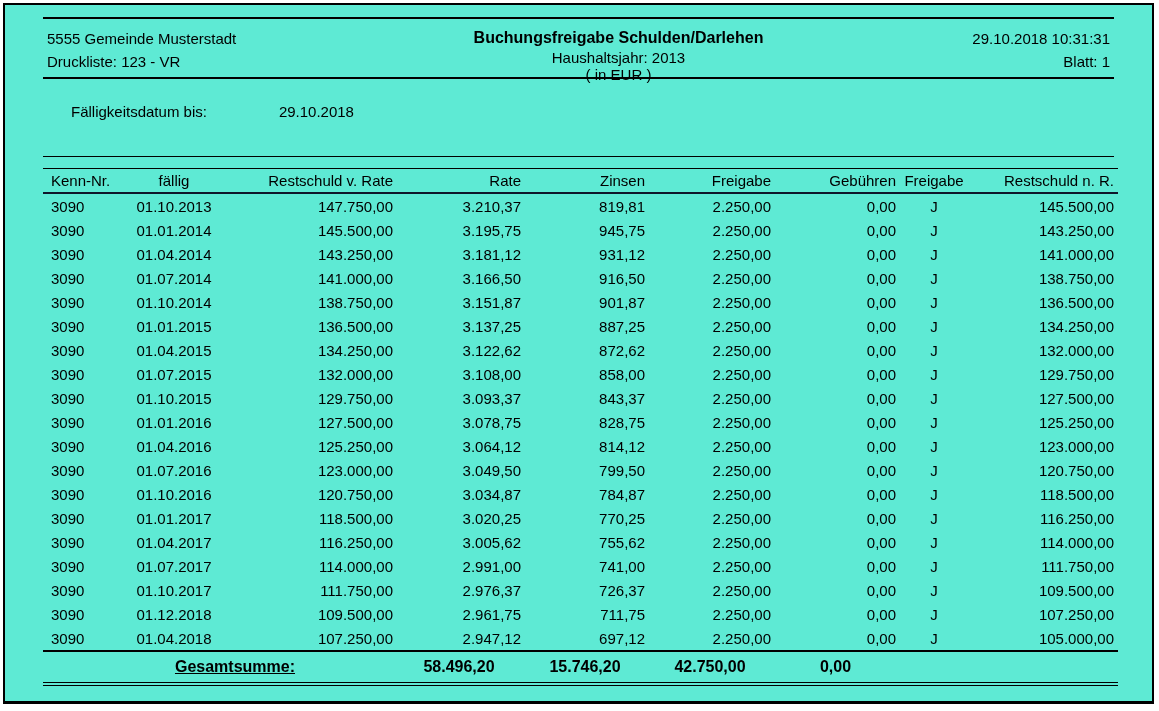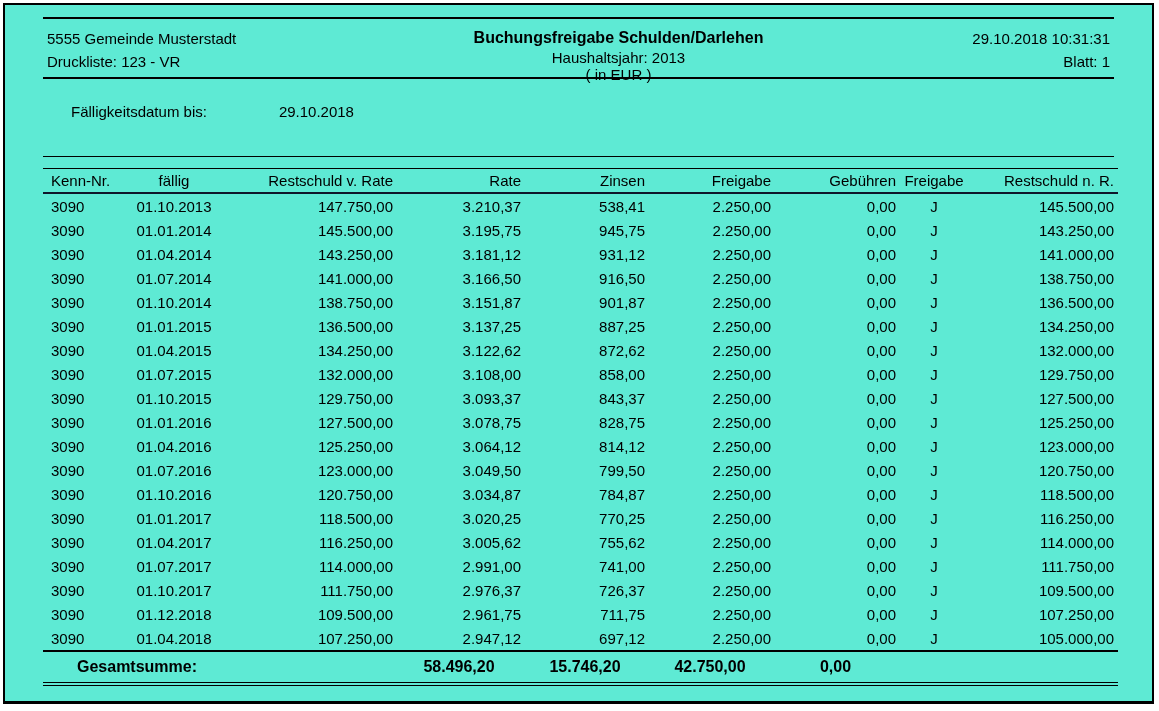--- a/index.html
+++ b/index.html
@@ -102,21 +102,21 @@
 
   
   .data-table tfoot td {
     border-top: 2px solid #000;
     border-bottom: 4px double #000;
     font-weight: bold;
     font-size: 16px;
     height: 30px;
     vertical-align: middle;
   }
-  .data-table tfoot td.t-label { text-align: left; padding-left: 34px; }
+  .data-table tfoot td.t-label { text-align: center; padding-left: 34px; text-decoration: underline; }
   .data-table tfoot td.t-num   { text-align: center; padding-right: 2px; }
   .data-table tfoot td.t-empty { }
 </style>
 </head>
 <body>
 
 <div class="page">
   <div class="content">
 
     <div class="rule rule-top"></div>
@@ -169,21 +169,21 @@
             <th>Freigabe</th>
             <th>Restschuld n. R.</th>
           </tr>
       </thead>
       <tbody>
           <tr>
             <td>3090</td>
             <td>01.10.2013</td>
             <td>147.750,00</td>
             <td>3.210,37</td>
-            <td>538,41</td>
+            <td>819,81</td>
             <td>2.250,00</td>
             <td>0,00</td>
             <td>J</td>
             <td>145.500,00</td>
           </tr>
           <tr>
             <td>3090</td>
             <td>01.01.2014</td>
             <td>145.500,00</td>
             <td>3.195,75</td>

